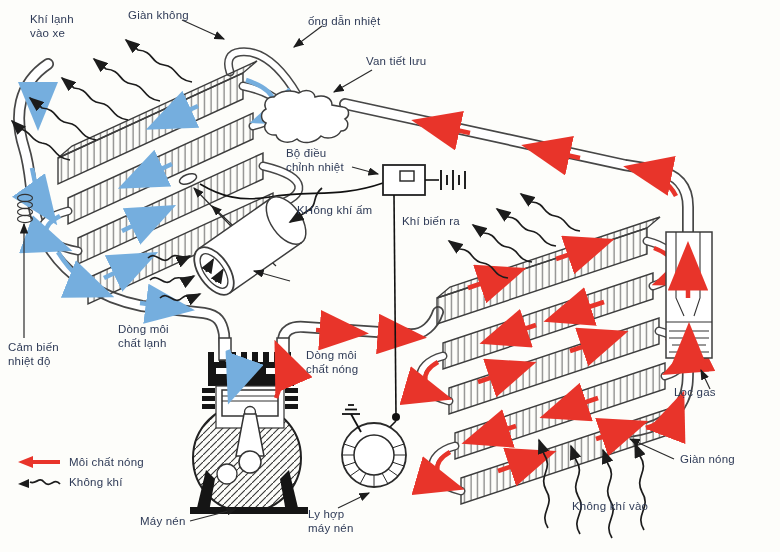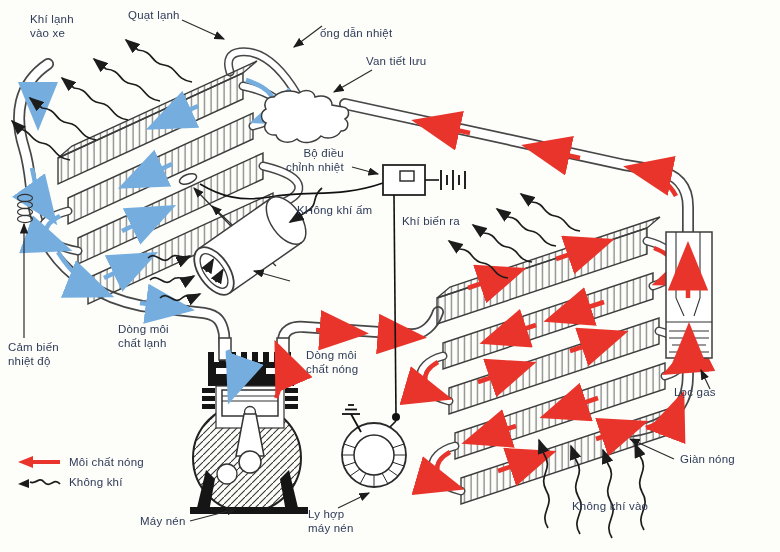--- a/index.html
+++ b/index.html
@@ -291,24 +291,24 @@
     <path class="ptr" marker-end="url(#mb)" d="M 24,338 L 24,224"></path>
     <path class="ptr" marker-end="url(#mb)" d="M 190,521 L 236,509"></path>
     <path class="ptr" marker-end="url(#mb)" d="M 338,508 L 369,493"></path>
     <path class="ptr" marker-end="url(#mb)" d="M 674,459 L 630,439"></path>
     <path class="ptr" marker-end="url(#mb)" d="M 710,389 L 701,370"></path>
   </g>
 </svg>
 
 <div class="lbl" style="left:30px;top:12px;">Khí lạnh
 vào xe</div>
-<div class="lbl" style="left:128px;top:8px;">Quạt lạnh</div>
-<div class="lbl" style="left:308px;top:26px;margin-left:12px;">ống dẫn nhiệt</div>
+<div class="lbl" style="left:128px;top:8px;">Giàn không</div>
+<div class="lbl" style="left:308px;top:14px;">ống dẫn nhiệt</div>
 <div class="lbl" style="left:366px;top:54px;">Van tiết lưu</div>
-<div class="lbl" style="left:286px;top:146px;text-align:right;">Bộ điều
+<div class="lbl" style="left:286px;top:146px;">Bộ điều
 chỉnh nhiệt</div>
 <div class="lbl" style="left:297px;top:203px;">KHông khí ấm</div>
 <div class="lbl" style="left:402px;top:214px;">Khí biến ra</div>
 <div class="lbl" style="left:118px;top:322px;">Dòng môi
 chất lạnh</div>
 <div class="lbl" style="left:306px;top:348px;">Dòng môi
 chất nóng</div>
 <div class="lbl" style="left:8px;top:340px;">Cảm biến
 nhiệt độ</div>
 <div class="lbl" style="left:140px;top:514px;">Máy nén</div>

